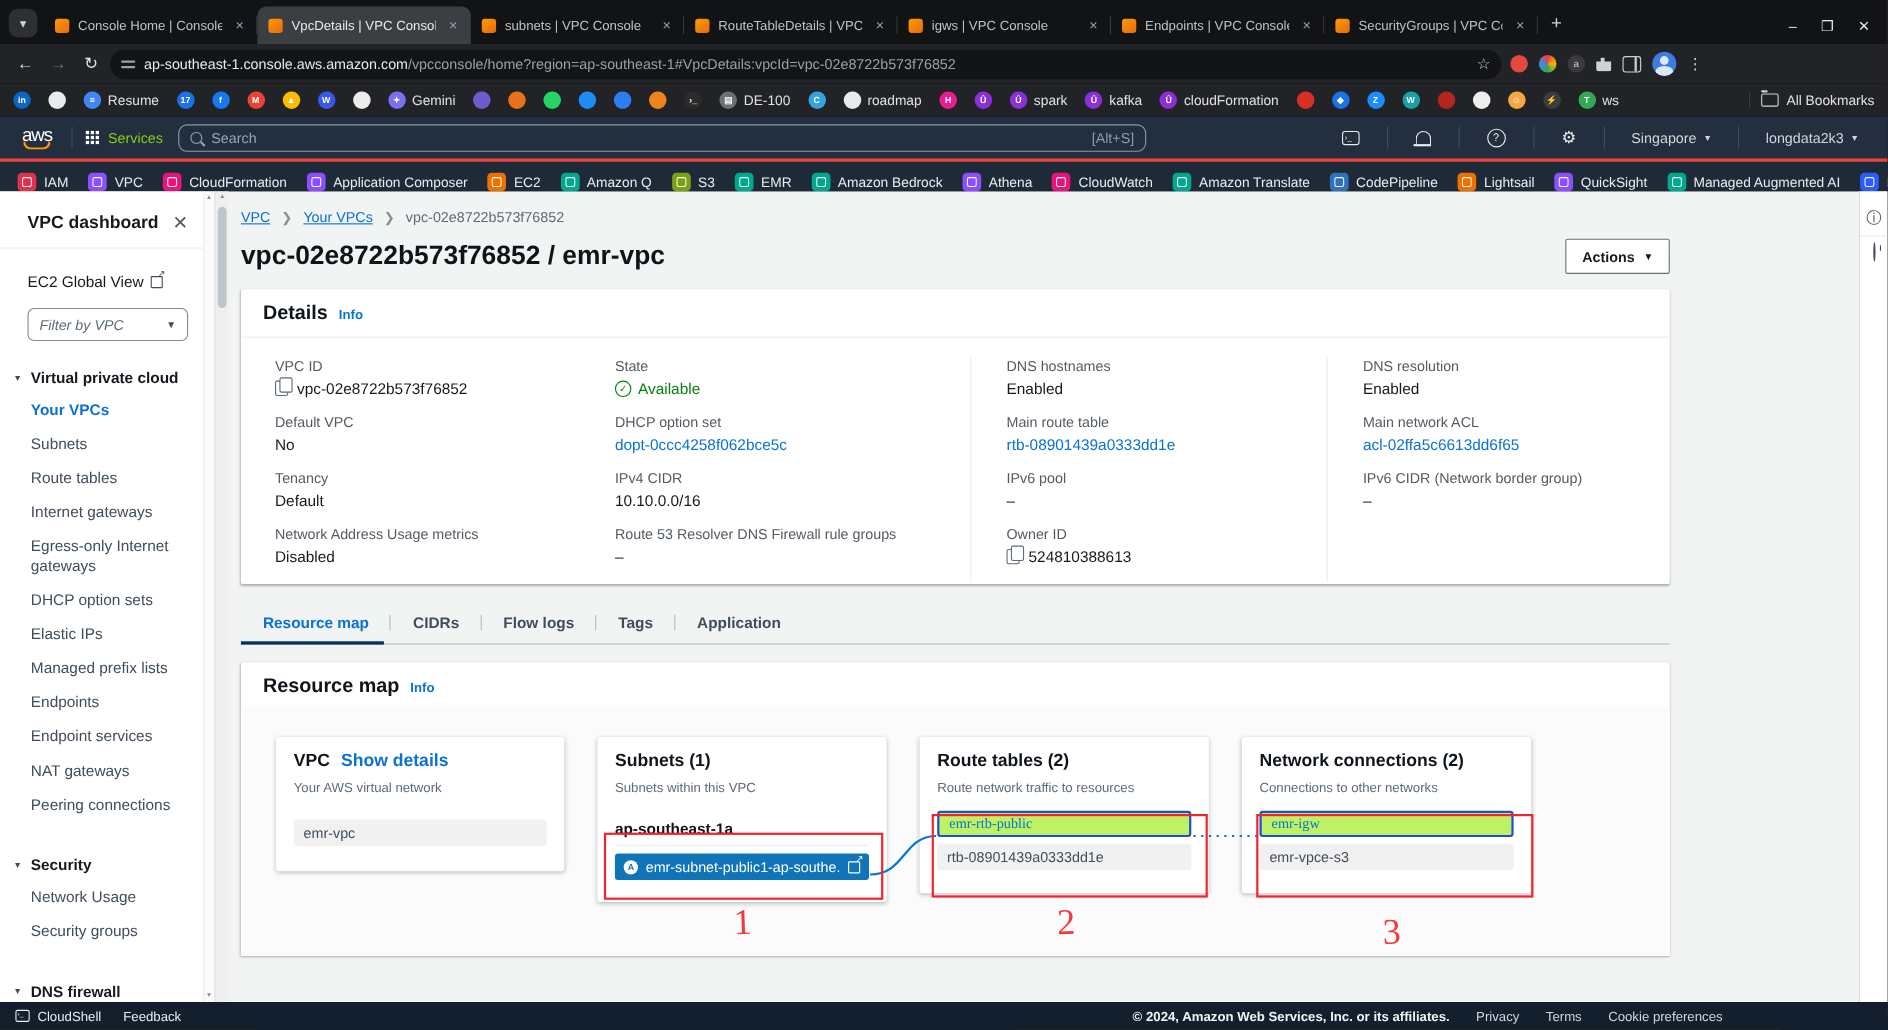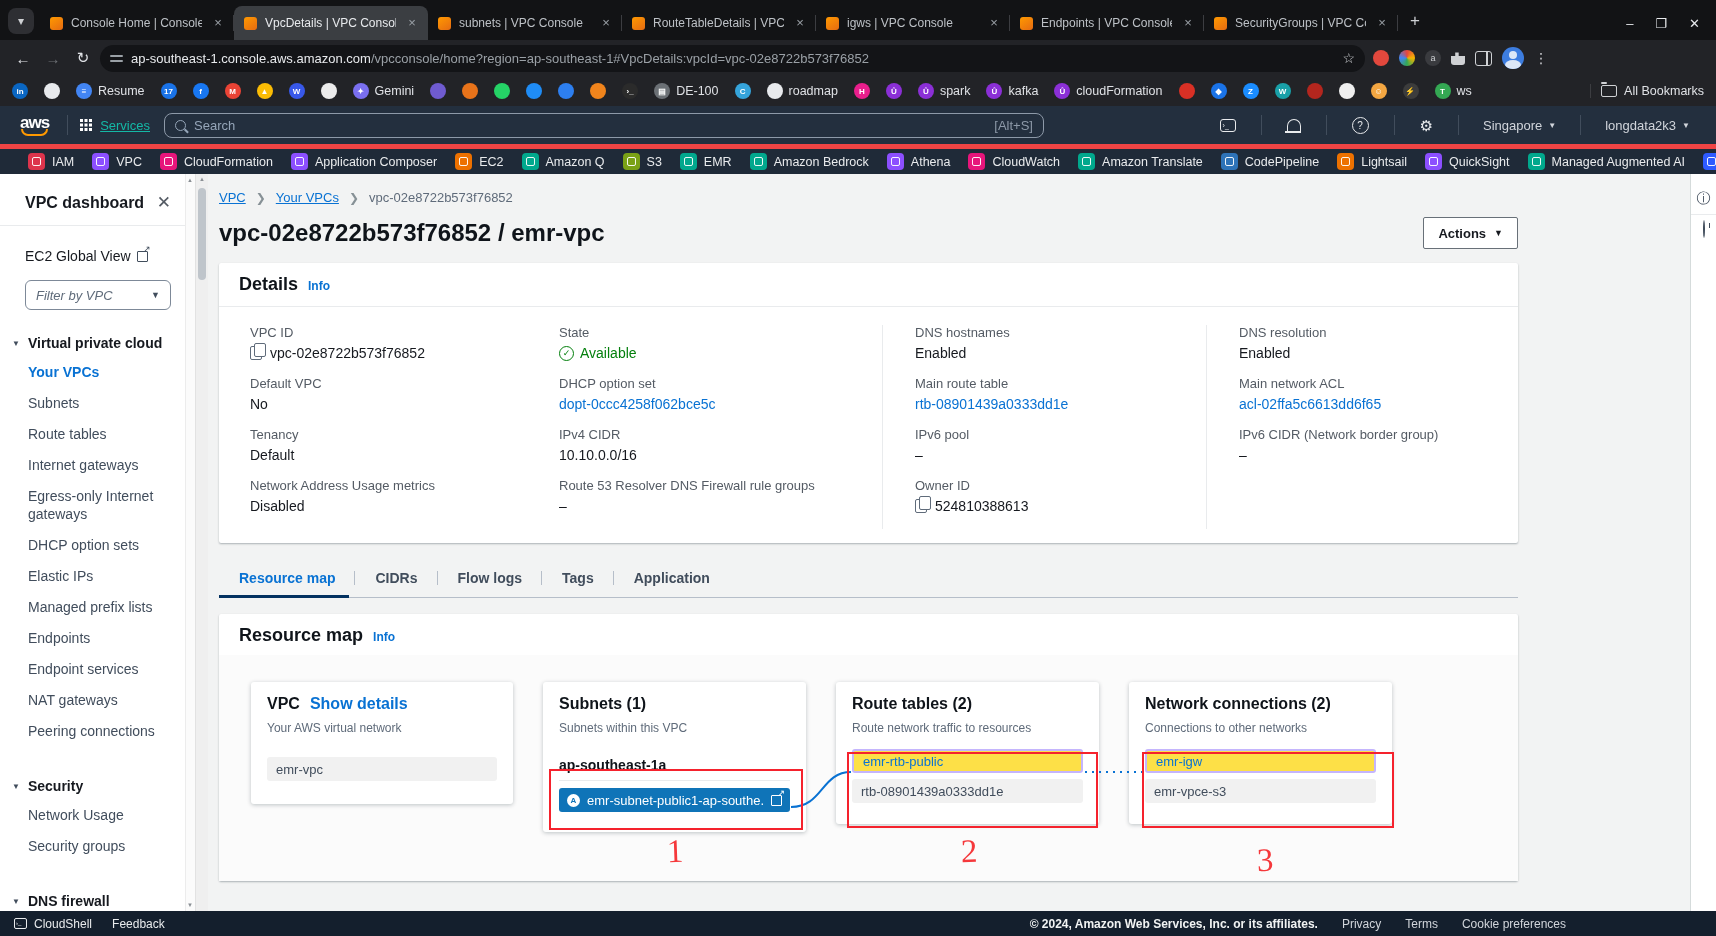--- a/index.html
+++ b/index.html
@@ -64,25 +64,25 @@
   .bm-label{color:#dfe1e5;font-size:12.5px;white-space:nowrap;}
   .bm-label:empty{display:none;}
   .allbm{margin-left:auto;display:flex;align-items:center;gap:7px;color:#dfe1e5;font-size:12.5px;flex:none;
     padding-left:10px;border-left:1px solid #3c3d41;}
   .folder{width:14px;height:10px;border:1.5px solid #cfd1d4;border-radius:2px;position:relative;}
   .folder::before{content:"";position:absolute;top:-4px;left:-1px;width:6px;height:2px;background:#cfd1d4;border-radius:1px;}
 
   
   .awsnav{position:absolute;left:0;top:106px;width:100%;height:38px;background:#232f3e;
     display:flex;align-items:center;padding:0 14px;box-sizing:border-box;color:#d1d5db;}
-  .awslogo{font-size:17px;font-weight:bold;color:#fff;letter-spacing:-1px;position:relative;padding:0 6px 4px 6px;}
+  .awslogo{font-size:17px;font-weight:normal;color:#fff;letter-spacing:-1px;position:relative;padding:0 6px 4px 6px;}
   .awslogo::after{content:"";position:absolute;left:7px;right:7px;bottom:1px;height:5px;
     border:2px solid #ff9900;border-top:none;border-radius:0 0 10px 10px;}
   .nav-sep{width:1px;height:20px;background:#414d5c;margin:0 12px;}
-  .services{display:flex;align-items:center;gap:8px;font-size:13px;color:#14b8a6;text-decoration:underline;}
+  .services{display:flex;align-items:center;gap:8px;font-size:13px;color:#84cc16;}
   .grid-ic{width:12px;height:12px;position:relative;}
   .grid-ic::before{content:"";position:absolute;left:0;top:0;width:2.5px;height:2.5px;background:#fff;
     box-shadow:4.5px 0 #fff,9px 0 #fff,0 4.5px #fff,4.5px 4.5px #fff,9px 4.5px #fff,0 9px #fff,4.5px 9px #fff,9px 9px #fff;}
   .awssearch{margin-left:14px;width:880px;height:25px;border:1px solid #8d99a8;border-radius:8px;
     display:flex;align-items:center;padding:0 10px;gap:8px;font-size:13px;color:#95a5b8;box-sizing:border-box;}
   .mag{width:9px;height:9px;border:1.6px solid #95a5b8;border-radius:50%;position:relative;flex:none;}
   .mag::after{content:"";position:absolute;left:8px;top:9px;width:5px;height:1.6px;background:#95a5b8;transform:rotate(45deg);}
   .shortcut{margin-left:auto;color:#8d99a8;}
   .navright{margin-left:auto;display:flex;align-items:center;gap:0;font-size:13px;}
   .nav-ic{padding:0 13px;color:#e9ebed;display:flex;align-items:center;}
@@ -91,21 +91,21 @@
   .bell{width:12px;height:11px;border:1.6px solid #e9ebed;border-bottom:none;border-radius:7px 7px 0 0;position:relative;}
   .bell::after{content:"";position:absolute;left:-3px;bottom:-2px;width:16px;height:1.6px;background:#e9ebed;}
   .qmark{width:15px;height:15px;border:1.6px solid #e9ebed;border-radius:50%;font-size:10px;line-height:15px;
     text-align:center;}
   .gear{font-size:15px;line-height:15px;}
   .navdd{padding:0 12px;display:flex;gap:6px;align-items:center;color:#d1d5db;}
   .caret{font-size:8px;color:#d1d5db;}
 
   
   .favbar{position:absolute;left:0;top:144px;width:100%;height:30px;background:#1f2a38;
-    border-top:5px solid #ef4444;display:flex;align-items:center;gap:18px;padding:0 28px;
+    border-top:3px solid #ef4444;display:flex;align-items:flex-end;gap:18px;padding:0 16px;
     box-sizing:border-box;overflow:hidden;}
   .svc{display:flex;align-items:center;gap:7px;flex:none;}
   .svc-ic{width:17px;height:17px;border-radius:4px;position:relative;flex:none;}
   .svc-ic::after{content:"";position:absolute;inset:4px;border:1.4px solid rgba(255,255,255,.92);border-radius:2px;}
   .svc-label{color:#e9ebed;font-size:12.5px;white-space:nowrap;}
 
   
   .content{position:absolute;left:0;top:174px;width:100%;height:737px;background:#f2f3f3;display:flex;}
 
   
@@ -148,21 +148,21 @@
     display:flex;align-items:center;gap:8px;padding:0 14px;font-size:13px;font-weight:bold;color:#16191f;}
   .actions-btn .car{font-size:9px;color:#16191f;}
 
   .card{background:#fff;border-radius:2px;box-shadow:0 1px 2px rgba(0,28,36,.3);margin-top:14px;}
   .card-hd{display:flex;align-items:baseline;gap:10px;padding:11px 20px;}
   .card-title{font-size:18px;font-weight:bold;color:#0f141a;}
   .info-link{font-size:12px;font-weight:bold;color:#0972d3;}
   .card-divider{height:1px;background:#e9ebed;}
 
   
-  .det-body{display:grid;grid-template-columns:309px 323px 324px 1fr;padding:18px 20px 14px 31px;}
+  .det-body{display:grid;grid-template-columns:309px 323px 324px 1fr;padding:18px 20px 2px 31px;}
   .det-col3,.det-col4{border-left:1px solid #e9ebed;padding-left:32px;}
   .fld{margin-bottom:15px;}
   .fld .lb{font-size:13px;color:#545b64;}
   .fld .vl{margin-top:5px;font-size:14px;color:#16191f;display:flex;align-items:center;gap:8px;}
   .fld .vl.link{color:#0972d3;}
   .copy{width:10px;height:12px;border:1.4px solid #5f6b7a;border-radius:2px;position:relative;flex:none;}
   .copy::after{content:"";position:absolute;left:2.5px;top:-4px;width:10px;height:12px;border:1.4px solid #5f6b7a;
     border-radius:2px;background:#fff;}
   .okwrap{display:flex;align-items:center;gap:6px;color:#037f0c;}
   .okring{width:13px;height:13px;border:1.6px solid #037f0c;border-radius:50%;font-size:9px;line-height:13px;
@@ -180,21 +180,21 @@
   .rm-card{position:relative;margin-top:16px;height:267px;box-sizing:border-box;}
   .rm-body{position:absolute;left:0;top:41px;right:0;bottom:0;background:#fbfbfb;}
   .rm-cols{position:absolute;left:32px;top:68px;display:flex;gap:30px;}
   .rm-col{background:#fff;border-radius:3px;box-shadow:0 1px 4px rgba(0,28,36,.25);
     padding:13px 16px 16px;box-sizing:border-box;flex:none;}
   .rm-col-title{font-size:16px;font-weight:bold;color:#0f141a;display:flex;gap:10px;align-items:baseline;}
   .rm-col-desc{margin-top:8px;font-size:12px;color:#5f6b7a;}
   .showdet{font-size:16px;font-weight:bold;color:#0972d3;}
   .rm-item{height:24px;border-radius:3px;background:#f1f1f1;color:#414d5c;font-size:13px;
     display:flex;align-items:center;padding:0 9px;box-sizing:border-box;}
-  .rm-item.sel{background:#fde047;border:2px solid #c4b5fd;color:#0972d3;}
+  .rm-item.sel{background:#bef264;border:2px solid #1d4ed8;color:#0972d3;font-family:Liberation Serif, serif;}
   .az{margin-top:22px;font-size:14px;font-weight:bold;color:#0f141a;padding-bottom:7px;border-bottom:1px solid #e9ebed;}
   .subnet-item{margin-top:7px;height:24px;border-radius:3px;background:#0f74b8;color:#fff;font-size:13px;
     display:flex;align-items:center;gap:7px;padding:0 8px;box-sizing:border-box;}
   .azdot{width:13px;height:13px;border-radius:50%;background:#fff;color:#0f74b8;font-size:8px;font-weight:bold;
     text-align:center;line-height:13px;flex:none;}
   .subnet-label{flex:1;white-space:nowrap;overflow:hidden;}
   .wext{width:9px;height:9px;border:1.4px solid #fff;border-radius:1px;position:relative;flex:none;}
   .wext::after{content:"↗";position:absolute;right:-4px;top:-8px;font-size:9px;color:#fff;}
   .rm-lines{position:absolute;left:0;top:0;pointer-events:none;}
   .redbox{position:absolute;border:2px solid #f5222d;pointer-events:none;}

